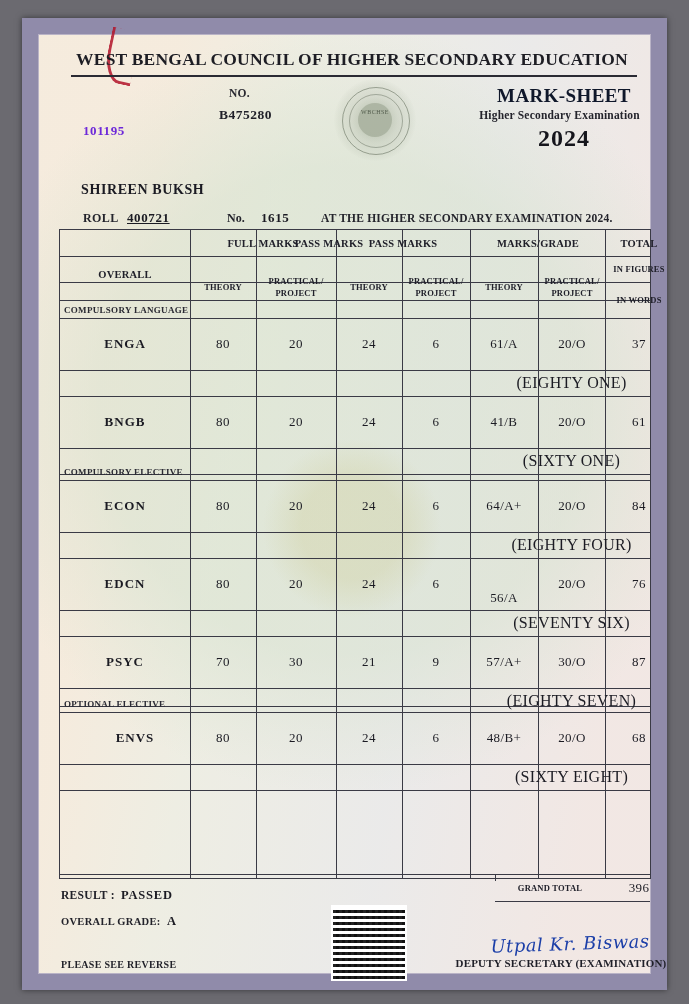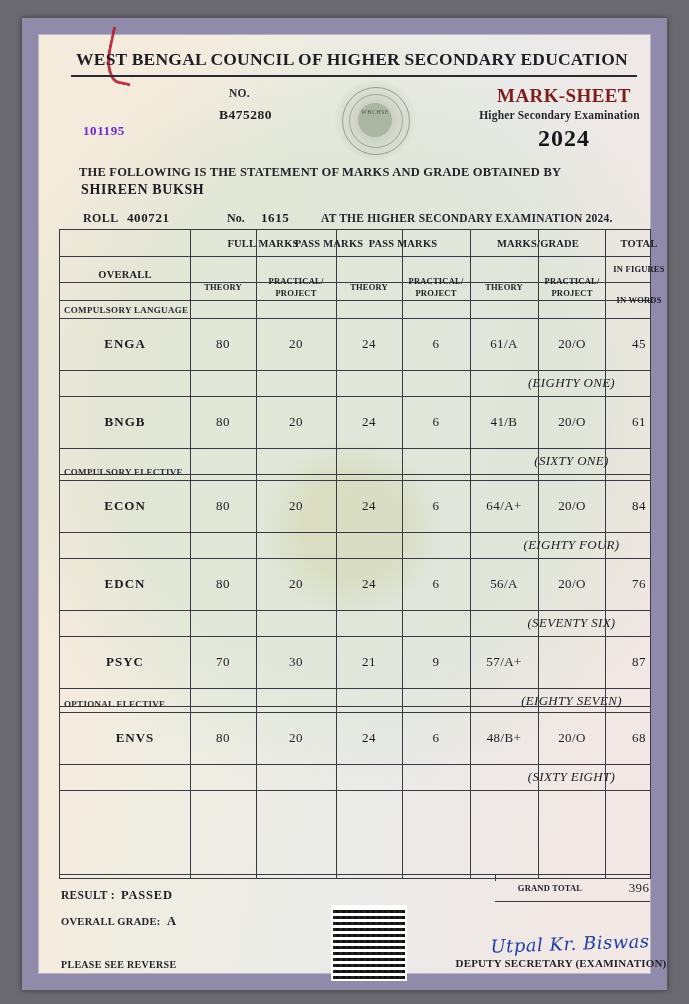--- a/index.html
+++ b/index.html
@@ -92,40 +92,40 @@
   .seal-core{
     position:absolute;left:24px;top:24px;width:34px;height:34px;border-radius:50%;
     background:rgba(120,132,110,.35);
   }
   .seal-txt{
     position:absolute;left:0;top:30px;width:82px;text-align:center;
     font-size:6px;color:rgba(60,70,55,.8);letter-spacing:.5px;
   }
   .marksheet-word{
     position:absolute;left:430px;top:50px;width:190px;text-align:center;
-    font-weight:bold;font-size:19px;color:#7f1d1d;letter-spacing:.4px;
+    font-weight:bold;font-size:19px;color:#0f172a;letter-spacing:.4px;
   }
   .hs-exam{
     position:absolute;left:418px;top:74px;width:205px;text-align:center;
     font-weight:bold;font-size:11.5px;color:#24242c;letter-spacing:.2px;
   }
   .year{
     position:absolute;left:430px;top:90px;width:190px;text-align:center;
     font-weight:bold;font-size:24px;color:#15151c;letter-spacing:1px;
   }
   .stmt{
     position:absolute;left:40px;top:130px;font-size:12.5px;font-weight:bold;color:#22222a;
     letter-spacing:.2px;
   }
   .stname{
     position:absolute;left:42px;top:147px;font-size:14px;font-weight:bold;color:#1b1b23;
     letter-spacing:.6px;
   }
   .roll-lbl{position:absolute;left:44px;top:176px;font-size:12px;font-weight:bold;color:#24242c;letter-spacing:.4px;}
-  .roll-val{position:absolute;left:88px;top:175px;font-size:13px;font-weight:bold;color:#1b1b23;letter-spacing:.6px;}
+  .roll-val{position:absolute;left:88px;top:175px;font-size:13px;font-weight:bold;color:#1b1b23;letter-spacing:.6px;text-decoration:underline;}
   .no2-lbl{position:absolute;left:188px;top:176px;font-size:12px;font-weight:bold;color:#24242c;}
   .no2-val{position:absolute;left:222px;top:175px;font-size:13px;font-weight:bold;color:#1b1b23;letter-spacing:.6px;}
   .at-hs{position:absolute;left:282px;top:177px;font-size:11.5px;font-weight:bold;color:#24242c;letter-spacing:.2px;}
 
   
   .tbl{
     position:absolute;left:20px;top:194px;width:592px;height:650px;
     border:1.2px solid #3a3a45;
     box-sizing:border-box;
   }
@@ -136,21 +136,21 @@
     font-size:11px;color:#1e1e26;text-align:center;line-height:12px;
   }
   .hd{font-weight:bold;font-size:10.5px;letter-spacing:.2px;color:#20202a;}
   .hd-sm{font-weight:bold;font-size:8.5px;letter-spacing:.2px;color:#20202a;}
   .grp-lbl{
     position:absolute;font-weight:bold;font-size:9px;letter-spacing:.3px;color:#2a2a33;
     left:4px;
   }
   .subj{font-size:13px;font-weight:bold;letter-spacing:1px;color:#1b1b23;}
   .num{font-size:13px;color:#1b1b23;letter-spacing:.4px;}
-  .words{font-size:13px;color:#1b1b23;letter-spacing:.3px;font-style:italic;}
+  .words{font-size:16px;color:#1b1b23;letter-spacing:.3px;}
 
   
   .result-lbl{position:absolute;left:22px;top:854px;font-size:11.5px;font-weight:bold;color:#22222a;letter-spacing:.3px;}
   .result-val{position:absolute;left:82px;top:853px;font-size:12.5px;font-weight:bold;color:#1b1b23;letter-spacing:.8px;}
   .ograde-lbl{position:absolute;left:22px;top:881px;font-size:10.5px;font-weight:bold;color:#22222a;letter-spacing:.3px;}
   .ograde-val{position:absolute;left:128px;top:879px;font-size:12.5px;font-weight:bold;color:#1b1b23;}
   .reverse{position:absolute;left:22px;top:924px;font-size:10px;font-weight:bold;color:#22222a;letter-spacing:.3px;}
   .qr{
     position:absolute;left:292px;top:870px;width:72px;height:72px;
     background:#fff;
@@ -214,21 +214,20 @@
         <div class="seal-ring"></div>
         <div class="seal-ring2"></div>
         <div class="seal-core"></div>
         <div class="seal-txt">WBCHSE</div>
       </div>
 
       <div class="marksheet-word">MARK-SHEET</div>
       <div class="hs-exam">Higher Secondary Examination</div>
       <div class="year">2024</div>
 
-      <div class="stmt">THE FOLLOWING IS THE STATEMENT OF MARKS AND GRADE OBTAINED BY</div>
       <div class="stname">SHIREEN BUKSH</div>
 
       <div class="roll-lbl">ROLL</div>
       <div class="roll-val">400721</div>
       <div class="no2-lbl">No.</div>
       <div class="no2-val">1615</div>
       <div class="at-hs">AT THE HIGHER SECONDARY EXAMINATION 2024.</div>
 
       <div class="tbl">
 
@@ -289,21 +288,21 @@
 
         <div class="grp-lbl" style="top:75px;">COMPULSORY LANGUAGE</div>
 
         <div class="cell subj" style="left:1px;top:89px;width:128px;height:50px;">ENGA</div>
         <div class="cell num" style="left:131px;top:89px;width:64px;height:50px;">80</div>
         <div class="cell num" style="left:197px;top:89px;width:78px;height:50px;">20</div>
         <div class="cell num" style="left:277px;top:89px;width:64px;height:50px;">24</div>
         <div class="cell num" style="left:343px;top:89px;width:66px;height:50px;">6</div>
         <div class="cell num" style="left:411px;top:89px;width:66px;height:50px;">61/A</div>
         <div class="cell num" style="left:479px;top:89px;width:66px;height:50px;">20/O</div>
-        <div class="cell num" style="left:546px;top:89px;width:66px;height:50px;">45</div>
+        <div class="cell num" style="left:546px;top:89px;width:66px;height:50px;">37</div>
         <div class="cell words" style="left:411px;top:141px;width:201px;height:24px;">(EIGHTY ONE)</div>
 
         <div class="cell subj" style="left:1px;top:167px;width:128px;height:50px;">BNGB</div>
         <div class="cell num" style="left:131px;top:167px;width:64px;height:50px;">80</div>
         <div class="cell num" style="left:197px;top:167px;width:78px;height:50px;">20</div>
         <div class="cell num" style="left:277px;top:167px;width:64px;height:50px;">24</div>
         <div class="cell num" style="left:343px;top:167px;width:66px;height:50px;">6</div>
         <div class="cell num" style="left:411px;top:167px;width:66px;height:50px;">41/B</div>
         <div class="cell num" style="left:479px;top:167px;width:66px;height:50px;">20/O</div>
         <div class="cell num" style="left:546px;top:167px;width:66px;height:50px;">61</div>
@@ -319,31 +318,32 @@
         <div class="cell num" style="left:411px;top:251px;width:66px;height:50px;">64/A+</div>
         <div class="cell num" style="left:479px;top:251px;width:66px;height:50px;">20/O</div>
         <div class="cell num" style="left:546px;top:251px;width:66px;height:50px;">84</div>
         <div class="cell words" style="left:411px;top:303px;width:201px;height:24px;">(EIGHTY FOUR)</div>
 
         <div class="cell subj" style="left:1px;top:329px;width:128px;height:50px;">EDCN</div>
         <div class="cell num" style="left:131px;top:329px;width:64px;height:50px;">80</div>
         <div class="cell num" style="left:197px;top:329px;width:78px;height:50px;">20</div>
         <div class="cell num" style="left:277px;top:329px;width:64px;height:50px;">24</div>
         <div class="cell num" style="left:343px;top:329px;width:66px;height:50px;">6</div>
-        <div class="cell num" style="left:411px;top:329px;width:66px;height:50px;text-align:right;">56/A</div>
+        <div class="cell num" style="left:411px;top:343px;width:66px;height:50px;text-align:right;">56/A</div>
         <div class="cell num" style="left:479px;top:329px;width:66px;height:50px;">20/O</div>
         <div class="cell num" style="left:546px;top:329px;width:66px;height:50px;">76</div>
         <div class="cell words" style="left:411px;top:381px;width:201px;height:24px;">(SEVENTY SIX)</div>
 
         <div class="cell subj" style="left:1px;top:407px;width:128px;height:50px;">PSYC</div>
         <div class="cell num" style="left:131px;top:407px;width:64px;height:50px;">70</div>
         <div class="cell num" style="left:197px;top:407px;width:78px;height:50px;">30</div>
         <div class="cell num" style="left:277px;top:407px;width:64px;height:50px;">21</div>
         <div class="cell num" style="left:343px;top:407px;width:66px;height:50px;">9</div>
         <div class="cell num" style="left:411px;top:407px;width:66px;height:50px;">57/A+</div>
+        <div class="cell num" style="left:479px;top:407px;width:66px;height:50px;">30/O</div>
         <div class="cell num" style="left:546px;top:407px;width:66px;height:50px;">87</div>
         <div class="cell words" style="left:411px;top:459px;width:201px;height:24px;">(EIGHTY SEVEN)</div>
 
         <div class="grp-lbl" style="top:469px;">OPTIONAL ELECTIVE</div>
 
         <div class="cell subj" style="left:1px;top:483px;width:128px;height:50px;margin-left:10px;">ENVS</div>
         <div class="cell num" style="left:131px;top:483px;width:64px;height:50px;">80</div>
         <div class="cell num" style="left:197px;top:483px;width:78px;height:50px;">20</div>
         <div class="cell num" style="left:277px;top:483px;width:64px;height:50px;">24</div>
         <div class="cell num" style="left:343px;top:483px;width:66px;height:50px;">6</div>

